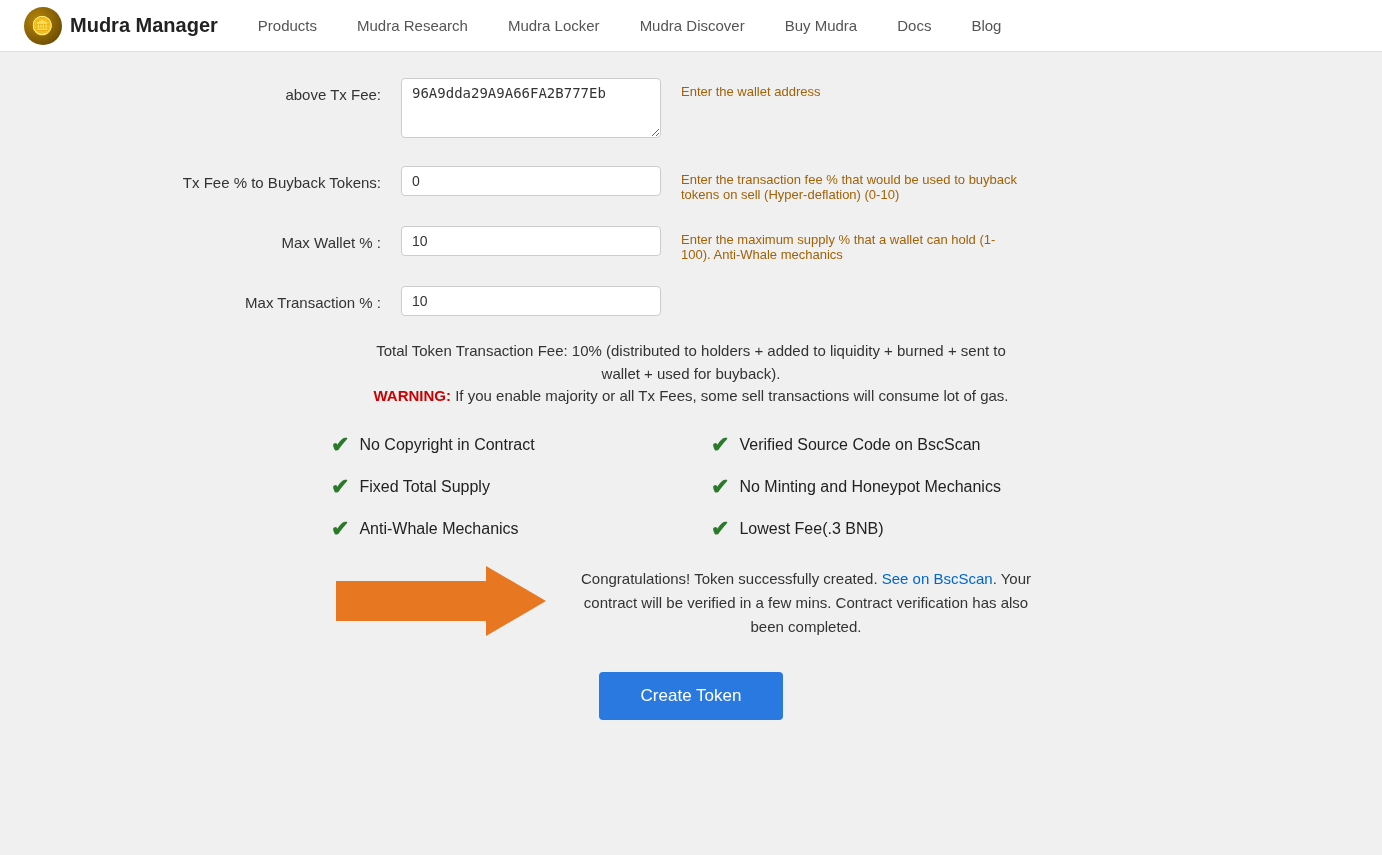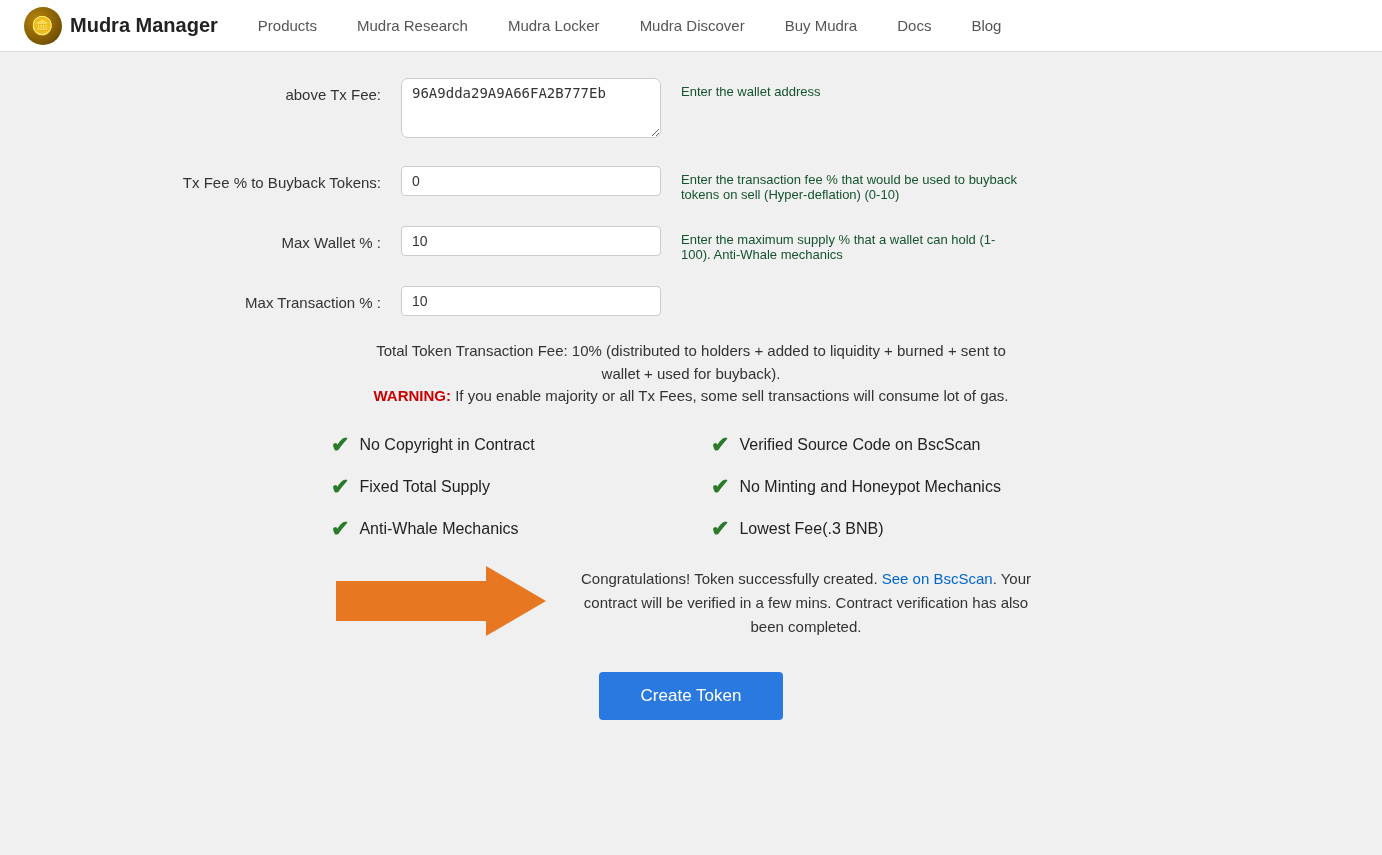--- a/index.html
+++ b/index.html
@@ -84,27 +84,26 @@
       padding: 6px 10px;
       border: 1px solid #ccc;
       border-radius: 4px;
       font-size: 14px;
       color: #333;
       background: #fff;
     }
     .form-input-area textarea {
       height: 60px;
       resize: vertical;
-      border-radius: 7px;
     }
     .form-hint {
       margin-left: 20px;
       max-width: 340px;
       font-size: 13px;
-      color: #14532d;
+      color: #a16207;
       padding-top: 6px;
     }
 
     
     .fee-info {
       text-align: center;
       font-size: 15px;
       color: #333;
       margin: 10px auto 24px;
       max-width: 640px;

